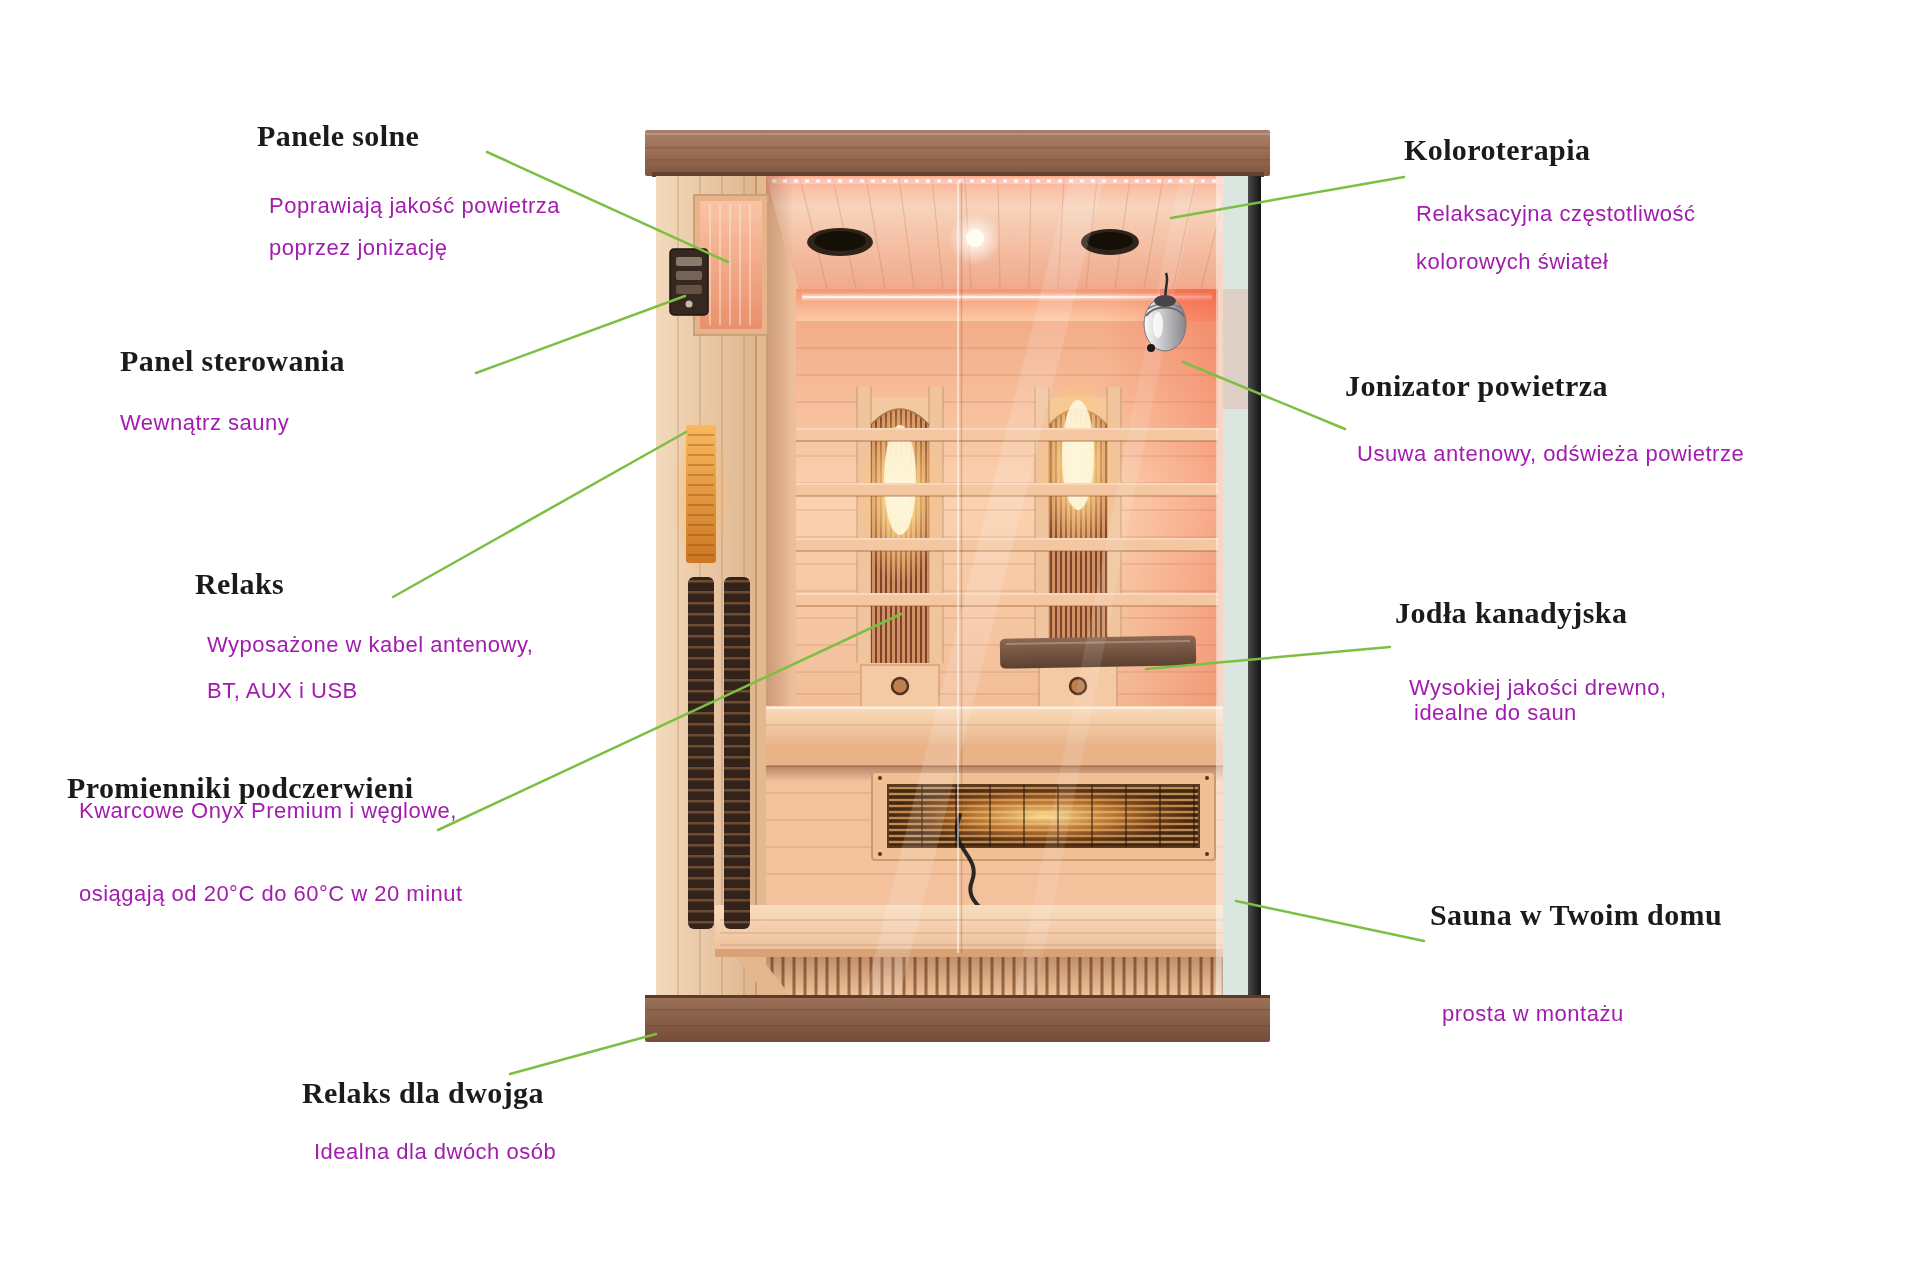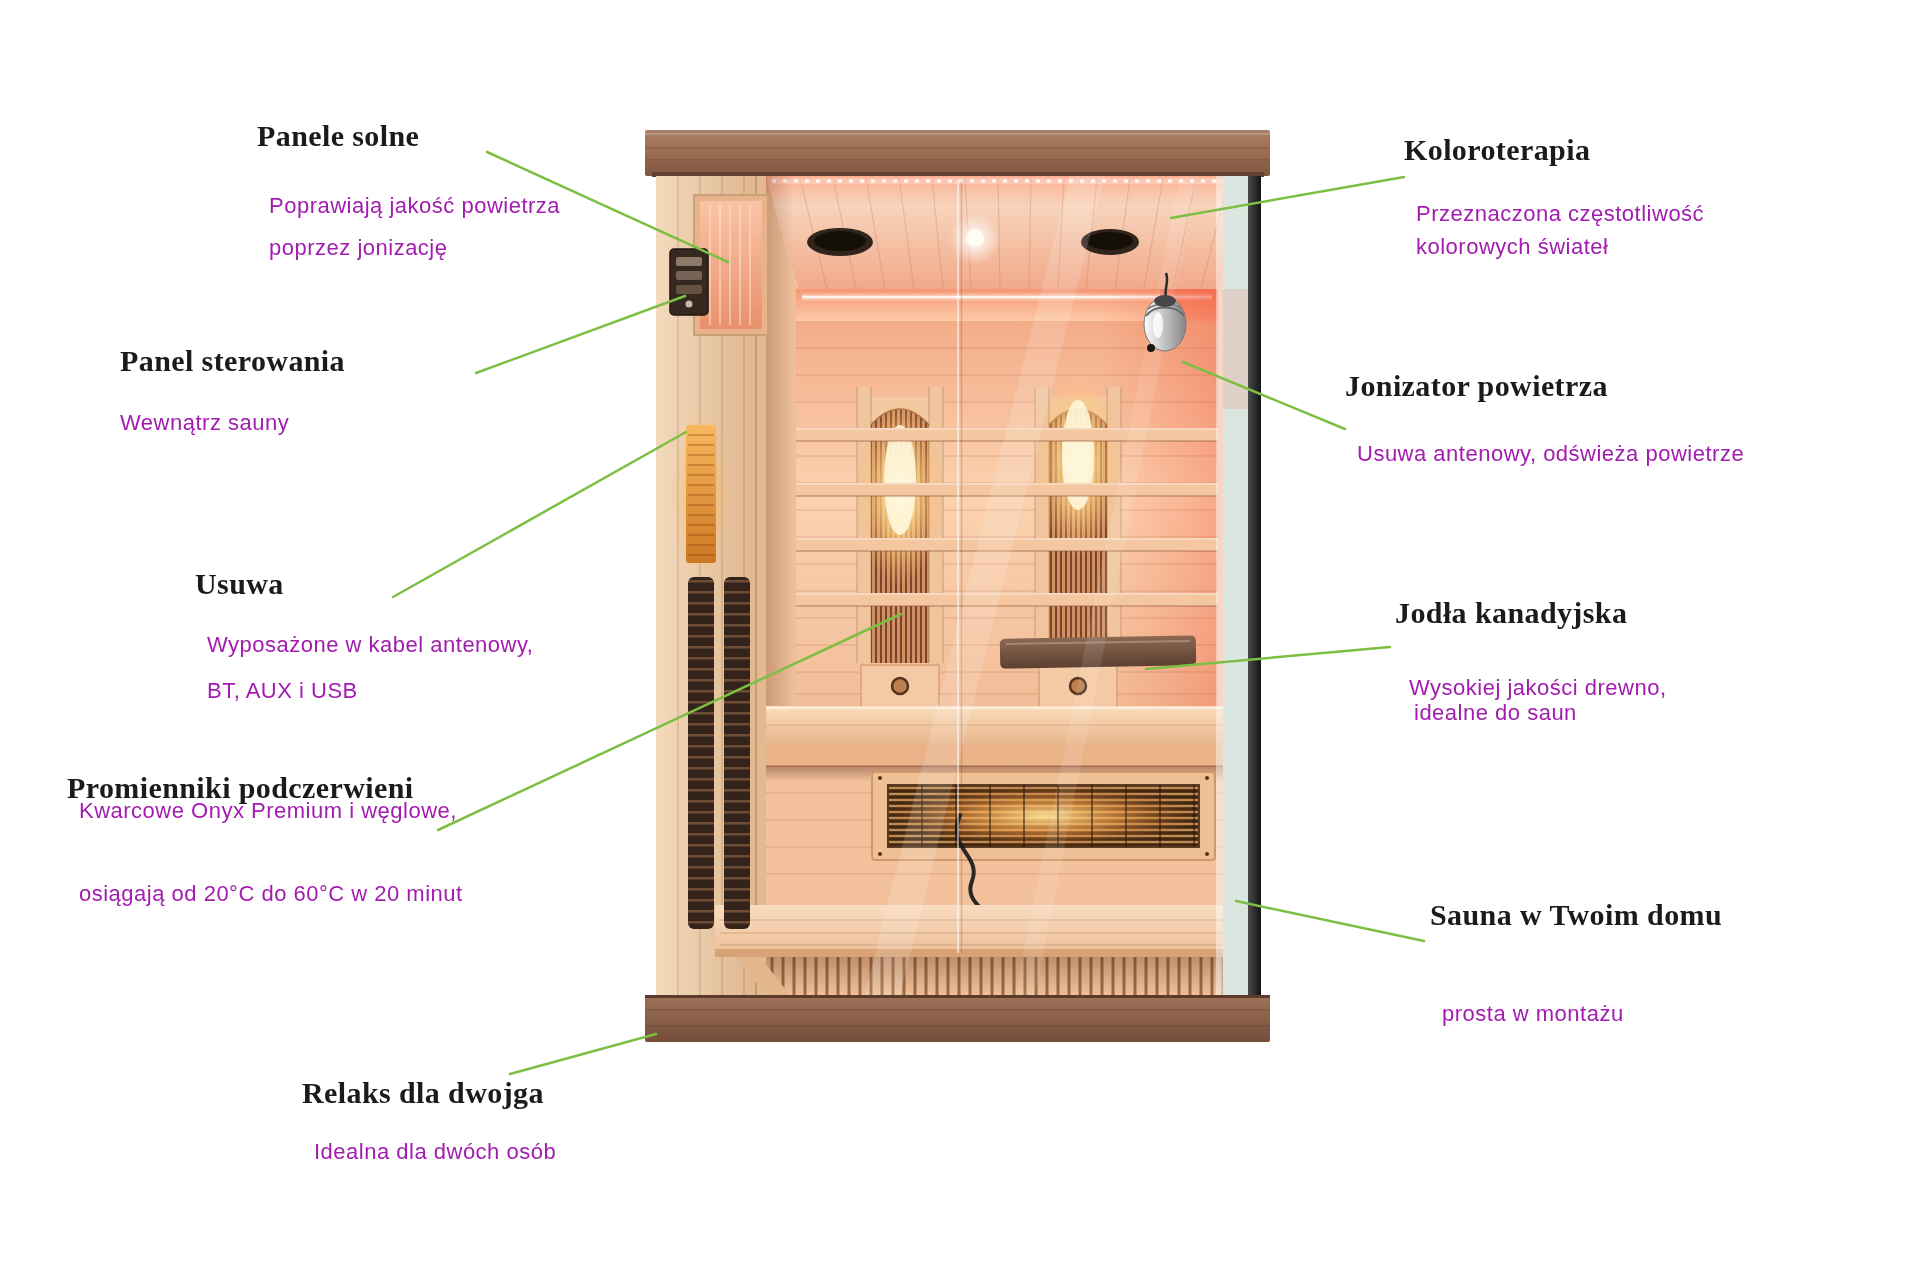--- a/index.html
+++ b/index.html
@@ -319,34 +319,34 @@
     </g>
   </svg>
 
   <h2 class="t" style="left:257px;top:119px">Panele solne</h2>
   <p class="d" style="left:257px;top:180px">Poprawiają jakość powietrza</p>
   <p class="d" style="left:257px;top:222px">poprzez jonizację</p>
 
   <h2 class="t" style="left:120px;top:344px">Panel sterowania</h2>
   <p class="d" style="left:108px;top:397px">Wewnątrz sauny</p>
 
-  <h2 class="t" style="left:195px;top:567px">Usuwa</h2>
+  <h2 class="t" style="left:195px;top:567px">Relaks</h2>
   <p class="d" style="left:195px;top:619px">Wyposażone w kabel antenowy,</p>
   <p class="d" style="left:195px;top:665px">BT, AUX i USB</p>
 
   <h2 class="t" style="left:67px;top:771px">Promienniki podczerwieni</h2>
   <p class="d" style="left:67px;top:785px">Kwarcowe Onyx Premium i węglowe,</p>
   <p class="d" style="left:67px;top:868px">osiągają od 20°C do 60°C w 20 minut</p>
 
   <h2 class="t" style="left:302px;top:1076px">Relaks dla dwojga</h2>
   <p class="d" style="left:302px;top:1126px">Idealna dla dwóch osób</p>
 
   <h2 class="t" style="left:1404px;top:133px">Koloroterapia</h2>
-  <p class="d" style="left:1404px;top:188px">Przeznaczona częstotliwość</p>
-  <p class="d" style="left:1404px;top:221px">kolorowych świateł</p>
+  <p class="d" style="left:1404px;top:188px">Relaksacyjna częstotliwość</p>
+  <p class="d" style="left:1404px;top:236px">kolorowych świateł</p>
 
   <h2 class="t" style="left:1345px;top:369px">Jonizator powietrza</h2>
   <p class="d" style="left:1345px;top:428px">Usuwa antenowy, odświeża powietrze</p>
 
   <h2 class="t" style="left:1395px;top:596px">Jodła kanadyjska</h2>
   <p class="d" style="left:1397px;top:662px">Wysokiej jakości drewno,</p>
   <p class="d" style="left:1402px;top:687px">idealne do saun</p>
 
   <h2 class="t" style="left:1430px;top:898px">Sauna w Twoim domu</h2>
   <p class="d" style="left:1430px;top:988px">prosta w montażu</p>

